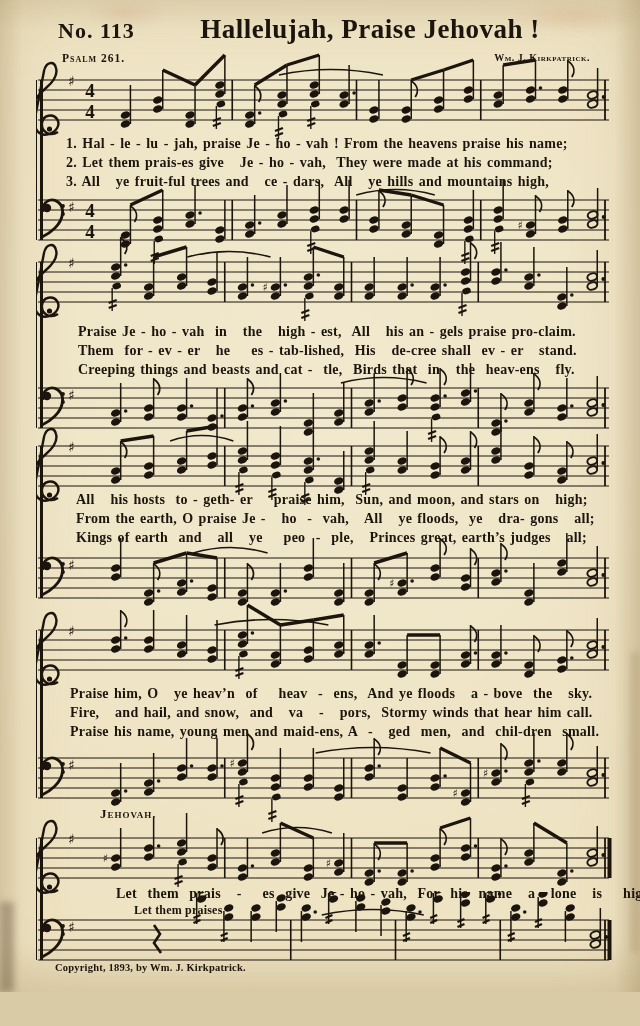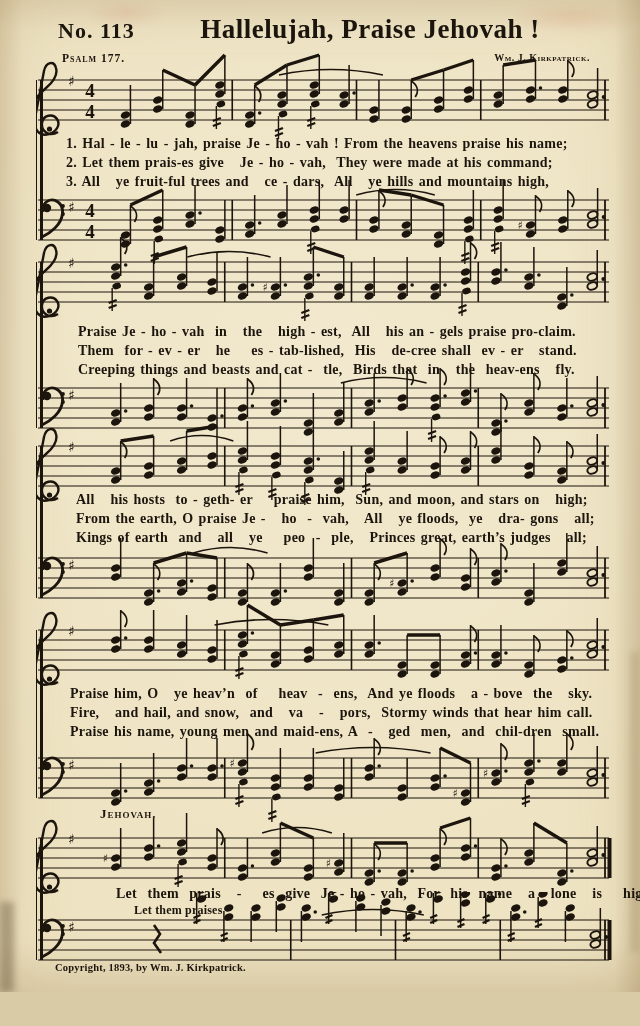--- a/index.html
+++ b/index.html
@@ -38,21 +38,21 @@
 <body>
 
 <div class="page">
   <div class="smudge a"></div>
   <div class="smudge b"></div>
   <div class="smudge c"></div>
   <div class="smudge d"></div>
 
   <div class="hdr-number">No. 113</div>
   <h1 class="hdr-title">Hallelujah, Praise Jehovah !</h1>
-  <div class="hdr-psalm">Psalm 177.</div>
+  <div class="hdr-psalm">Psalm 261.</div>
   <div class="hdr-composer">Wm. J. Kirkpatrick.</div>
 
   <div class="chorus-label">Jehovah.</div>
 
   <div id="systems">
       <div>
         <div class="sysbar-thin" style="left: 36px; top: 80px; height: 160px;"></div>
         <div class="sysbar-thick" style="left: 39.5px; top: 80px; height: 160px;"></div>
         <svg class="staff" viewBox="0 0 578 110" style="top: 52px;">
           <line x1="2" y1="28" x2="573" y2="28" stroke="#1c150d" stroke-width="1.1"></line>

